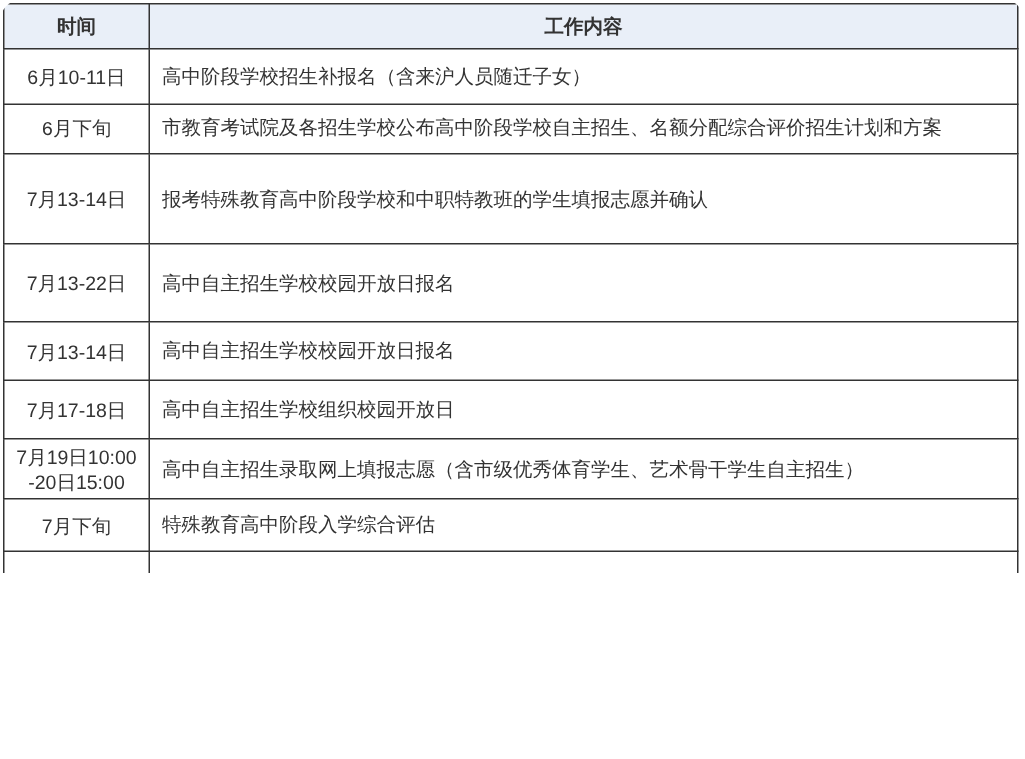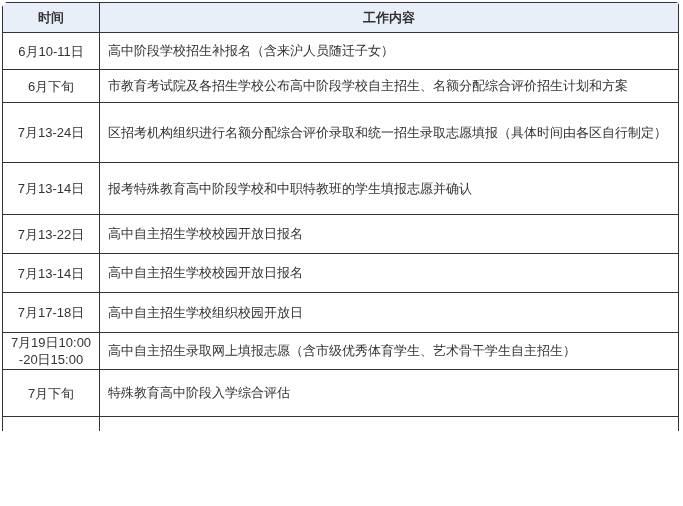--- a/index.html
+++ b/index.html
@@ -49,21 +49,21 @@
     padding: 1px 2px;
   }
   td.content-cell {
     font-size: 13px;
     text-align: left;
     line-height: 20px;
     padding: 4px 6px 4px 8px;
   }
   
   tbody tr:nth-child(1)  { height: 37px; }
-  tbody tr:nth-child(2)  { height: 33px; }
+  tbody tr:nth-child(2)  { height: 33px; font-family: Liberation Mono, monospace; }
   tbody tr:nth-child(3)  { height: 60px; }
   tbody tr:nth-child(4)  { height: 52px; }
   tbody tr:nth-child(5)  { height: 39px; }
   tbody tr:nth-child(6)  { height: 39px; }
   tbody tr:nth-child(7)  { height: 40px; }
   tbody tr:nth-child(8)  { height: 35px; }
   tbody tr:nth-child(9)  { height: 47px; margin-top: 16px; }
   tbody tr:nth-child(10) { height: 45px; }
   tbody tr:nth-child(11) { height: 36px; text-decoration: underline; }
   tbody tr.partial-row   { height: 14px; }
@@ -87,24 +87,20 @@
     <tbody id="table-body">
         <tr>
     <td class="time-cell">6月10-11日</td>
     <td class="content-cell">高中阶段学校招生补报名（含来沪人员随迁子女）</td>
   </tr>
         <tr>
     <td class="time-cell">6月下旬</td>
     <td class="content-cell">市教育考试院及各招生学校公布高中阶段学校自主招生、名额分配综合评价招生计划和方案</td>
   </tr>
         <tr>
-    <td class="time-cell">7月13-24日</td>
-    <td class="content-cell">区招考机构组织进行名额分配综合评价录取和统一招生录取志愿填报（具体时间由各区自行制定）</td>
-  </tr>
-        <tr>
     <td class="time-cell">7月13-14日</td>
     <td class="content-cell">报考特殊教育高中阶段学校和中职特教班的学生填报志愿并确认</td>
   </tr>
         <tr>
     <td class="time-cell">7月13-22日</td>
     <td class="content-cell">高中自主招生学校校园开放日报名</td>
   </tr>
         <tr>
     <td class="time-cell">7月13-14日</td>
     <td class="content-cell">高中自主招生学校校园开放日报名</td>

